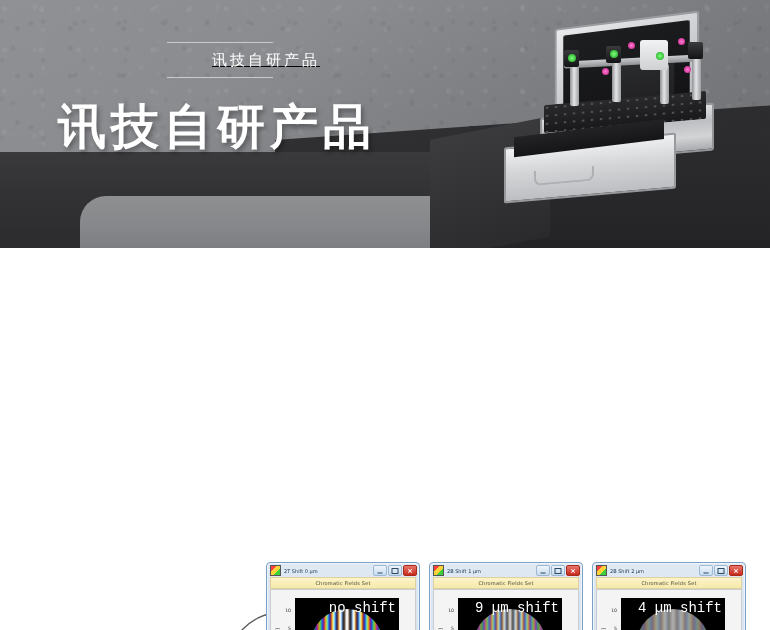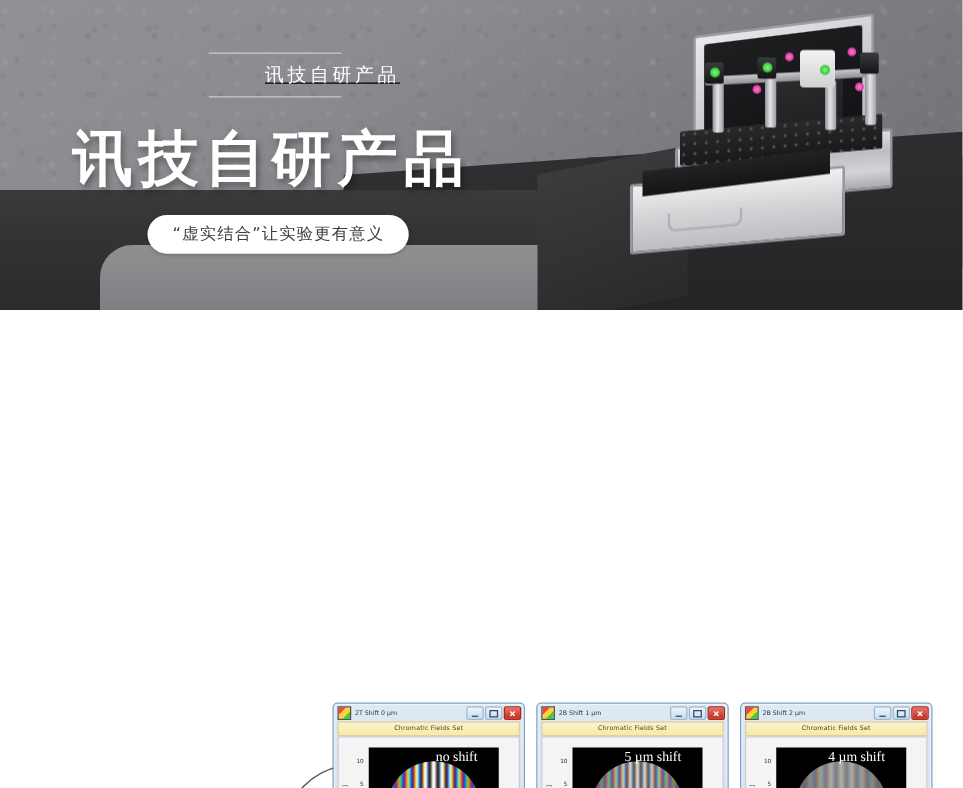--- a/index.html
+++ b/index.html
@@ -221,23 +221,23 @@
   }
   .axes{
     position:absolute;left:24px;top:8px;width:104px;height:96px;
     background:#000;
   }
   .fringe{
     position:absolute;left:50%;top:50%;transform:translate(-50%,-50%);
     width:74px;height:74px;border-radius:50%;
   }
   .shiftlabel{
-    position:absolute;right:17px;top:2px;color:#fff;font-size:11px;
+    position:absolute;right:3px;top:2px;color:#fff;font-size:14px;
     white-space:nowrap;
-    font-family:Liberation Serif, serif;
+    font-family:Liberation Mono, monospace;
   }
   .ylab{
     position:absolute;left:-12px;top:44px;width:36px;text-align:center;
     font-size:4.6px;color:#333;transform:rotate(-90deg);
     font-family:"DejaVu Sans","Liberation Sans",sans-serif;
   }
   .yticks{position:absolute;left:4px;top:8px;width:18px;height:96px;}
   .yticks span{position:absolute;right:2px;font-size:4.6px;color:#333;transform:translateY(-50%);
     font-family:"DejaVu Sans","Liberation Sans",sans-serif;}
 </style>
@@ -281,21 +281,20 @@
     </div>
   </div>
 
   <div class="banner-text">
     <div class="kicker-wrap">
       <div class="kicker-rule"></div>
       <div class="kicker">讯技自研产品</div>
       <div class="kicker-rule"></div>
     </div>
     <div class="headline">讯技自研产品</div>
-    <div class="pill">“虚实结合”让实验更有意义</div>
   </div>
 </div>
 
 <div class="diagram">
 
   <svg class="curve-arrow" viewBox="0 0 80 62">
     <path d="M3,60 C14,46 24,14 58,8" fill="none" stroke="#5a5a5c" stroke-width="1.3"></path>
     <polygon points="66,7 54,3 56,12" fill="#5a5a5c"></polygon>
   </svg>
 
@@ -350,21 +349,21 @@
             <i class="b"></i>
           </div>
       </div>
     </div>
     <div class="fieldbar">
       <span>Chromatic Fields Set</span>
     </div>
     <div class="plotarea">
       <div class="axes">
         <div class="fringe" id="fr1" style="background: linear-gradient(90deg, rgb(128, 58, 124) 0%, rgb(130, 61, 130) 0.5%, rgb(128, 70, 129) 1%, rgb(120, 84, 122) 1.5%, rgb(109, 99, 109) 2%, rgb(96, 115, 94) 2.5%, rgb(83, 128, 79) 3%, rgb(72, 137, 68) 3.5%, rgb(65, 139, 63) 4%, rgb(63, 135, 65) 4.5%, rgb(66, 126, 75) 5%, rgb(75, 112, 90) 5.5%, rgb(88, 97, 108) 6%, rgb(103, 83, 126) 6.5%, rgb(119, 72, 140) 7%, rgb(134, 67, 148) 7.5%, rgb(145, 68, 147) 8%, rgb(150, 76, 139) 8.5%, rgb(150, 90, 125) 9%, rgb(144, 107, 108) 9.5%, rgb(134, 125, 91) 10%, rgb(119, 141, 77) 10.5%, rgb(104, 152, 71) 11%, rgb(90, 158, 72) 11.5%, rgb(79, 156, 82) 12%, rgb(73, 147, 99) 12.5%, rgb(73, 133, 119) 13%, rgb(79, 116, 139) 13.5%, rgb(91, 99, 155) 14%, rgb(107, 85, 164) 14.5%, rgb(125, 76, 164) 15%, rgb(143, 75, 156) 15.5%, rgb(157, 81, 141) 16%, rgb(167, 94, 121) 16.5%, rgb(170, 111, 102) 17%, rgb(167, 131, 86) 17.5%, rgb(157, 150, 78) 18%, rgb(142, 165, 79) 18.5%, rgb(125, 173, 88) 19%, rgb(108, 174, 106) 19.5%, rgb(93, 167, 127) 20%, rgb(83, 153, 149) 20.5%, rgb(80, 135, 167) 21%, rgb(83, 116, 178) 21.5%, rgb(93, 99, 179) 22%, rgb(108, 86, 171) 22.5%, rgb(127, 81, 155) 23%, rgb(147, 85, 134) 23.5%, rgb(165, 96, 113) 24%, rgb(178, 113, 95) 24.5%, rgb(185, 134, 85) 25%, rgb(185, 155, 84) 25.5%, rgb(178, 173, 93) 26%, rgb(164, 185, 111) 26.5%, rgb(147, 189, 134) 27%, rgb(127, 184, 157) 27.5%, rgb(109, 171, 177) 28%, rgb(95, 153, 189) 28.5%, rgb(87, 132, 191) 29%, rgb(87, 112, 183) 29.5%, rgb(93, 97, 167) 30%, rgb(107, 88, 145) 30.5%, rgb(125, 88, 122) 31%, rgb(146, 97, 102) 31.5%, rgb(166, 113, 90) 32%, rgb(183, 134, 88) 32.5%, rgb(194, 156, 97) 33%, rgb(198, 177, 114) 33.5%, rgb(194, 192, 138) 34%, rgb(183, 199, 162) 34.5%, rgb(166, 197, 183) 35%, rgb(146, 186, 197) 35.5%, rgb(126, 169, 200) 36%, rgb(108, 147, 193) 36.5%, rgb(96, 125, 176) 37%, rgb(91, 107, 154) 37.5%, rgb(93, 94, 129) 38%, rgb(104, 91, 108) 38.5%, rgb(120, 96, 95) 39%, rgb(141, 110, 91) 39.5%, rgb(162, 130, 99) 40%, rgb(182, 153, 116) 40.5%, rgb(196, 176, 139) 41%, rgb(204, 193, 165) 41.5%, rgb(204, 204, 187) 42%, rgb(196, 205, 201) 42.5%, rgb(182, 197, 206) 43%, rgb(162, 181, 199) 43.5%, rgb(141, 160, 183) 44%, rgb(121, 137, 160) 44.5%, rgb(104, 116, 135) 45%, rgb(95, 101, 113) 45.5%, rgb(93, 93, 98) 46%, rgb(99, 95, 93) 46.5%, rgb(113, 106, 99) 47%, rgb(132, 124, 115) 47.5%, rgb(153, 147, 138) 48%, rgb(174, 170, 164) 48.5%, rgb(192, 190, 187) 49%, rgb(204, 203, 202) 49.5%, rgb(208, 208, 208) 50%, rgb(204, 203, 202) 50.5%, rgb(192, 190, 187) 51%, rgb(174, 170, 164) 51.5%, rgb(153, 147, 138) 52%, rgb(132, 124, 115) 52.5%, rgb(113, 106, 99) 53%, rgb(99, 95, 93) 53.5%, rgb(93, 93, 98) 54%, rgb(95, 101, 113) 54.5%, rgb(104, 116, 135) 55%, rgb(121, 137, 160) 55.5%, rgb(141, 160, 183) 56%, rgb(162, 181, 199) 56.5%, rgb(182, 197, 206) 57%, rgb(196, 205, 201) 57.5%, rgb(204, 204, 187) 58%, rgb(204, 193, 165) 58.5%, rgb(196, 176, 139) 59%, rgb(182, 153, 116) 59.5%, rgb(162, 130, 99) 60%, rgb(141, 110, 91) 60.5%, rgb(120, 96, 95) 61%, rgb(104, 91, 108) 61.5%, rgb(93, 94, 129) 62%, rgb(91, 107, 154) 62.5%, rgb(96, 125, 176) 63%, rgb(108, 147, 193) 63.5%, rgb(126, 169, 200) 64%, rgb(146, 186, 197) 64.5%, rgb(166, 197, 183) 65%, rgb(183, 199, 162) 65.5%, rgb(194, 192, 138) 66%, rgb(198, 177, 114) 66.5%, rgb(194, 156, 97) 67%, rgb(183, 134, 88) 67.5%, rgb(166, 113, 90) 68%, rgb(146, 97, 102) 68.5%, rgb(125, 88, 122) 69%, rgb(107, 88, 145) 69.5%, rgb(93, 97, 167) 70%, rgb(87, 112, 183) 70.5%, rgb(87, 132, 191) 71%, rgb(95, 153, 189) 71.5%, rgb(109, 171, 177) 72%, rgb(127, 184, 157) 72.5%, rgb(147, 189, 134) 73%, rgb(164, 185, 111) 73.5%, rgb(178, 173, 93) 74%, rgb(185, 155, 84) 74.5%, rgb(185, 134, 85) 75%, rgb(178, 113, 95) 75.5%, rgb(165, 96, 113) 76%, rgb(147, 85, 134) 76.5%, rgb(127, 81, 155) 77%, rgb(108, 86, 171) 77.5%, rgb(93, 99, 179) 78%, rgb(83, 116, 178) 78.5%, rgb(80, 135, 167) 79%, rgb(83, 153, 149) 79.5%, rgb(93, 167, 127) 80%, rgb(108, 174, 106) 80.5%, rgb(125, 173, 88) 81%, rgb(142, 165, 79) 81.5%, rgb(157, 150, 78) 82%, rgb(167, 131, 86) 82.5%, rgb(170, 111, 102) 83%, rgb(167, 94, 121) 83.5%, rgb(157, 81, 141) 84%, rgb(143, 75, 156) 84.5%, rgb(125, 76, 164) 85%, rgb(107, 85, 164) 85.5%, rgb(91, 99, 155) 86%, rgb(79, 116, 139) 86.5%, rgb(73, 133, 119) 87%, rgb(73, 147, 99) 87.5%, rgb(79, 156, 82) 88%, rgb(90, 158, 72) 88.5%, rgb(104, 152, 71) 89%, rgb(119, 141, 77) 89.5%, rgb(134, 125, 91) 90%, rgb(144, 107, 108) 90.5%, rgb(150, 90, 125) 91%, rgb(150, 76, 139) 91.5%, rgb(145, 68, 147) 92%, rgb(134, 67, 148) 92.5%, rgb(119, 72, 140) 93%, rgb(103, 83, 126) 93.5%, rgb(88, 97, 108) 94%, rgb(75, 112, 90) 94.5%, rgb(66, 126, 75) 95%, rgb(63, 135, 65) 95.5%, rgb(65, 139, 63) 96%, rgb(72, 137, 68) 96.5%, rgb(83, 128, 79) 97%, rgb(96, 115, 94) 97.5%, rgb(109, 99, 109) 98%, rgb(120, 84, 122) 98.5%, rgb(128, 70, 129) 99%, rgb(130, 61, 130) 99.5%, rgb(128, 58, 124) 100%); box-shadow: rgba(0, 0, 0, 0.55) 0px 0px 5px 2px;"></div>
-        <div class="shiftlabel">5 µm shift</div>
+        <div class="shiftlabel">9 µm shift</div>
       </div>
 
       <div class="yticks">
         <span style="top:12%">10</span>
           <span style="top:31%">5</span>
       </div>
 
       <div class="ylab">Y [mm]</div>
     </div>
   </div>

